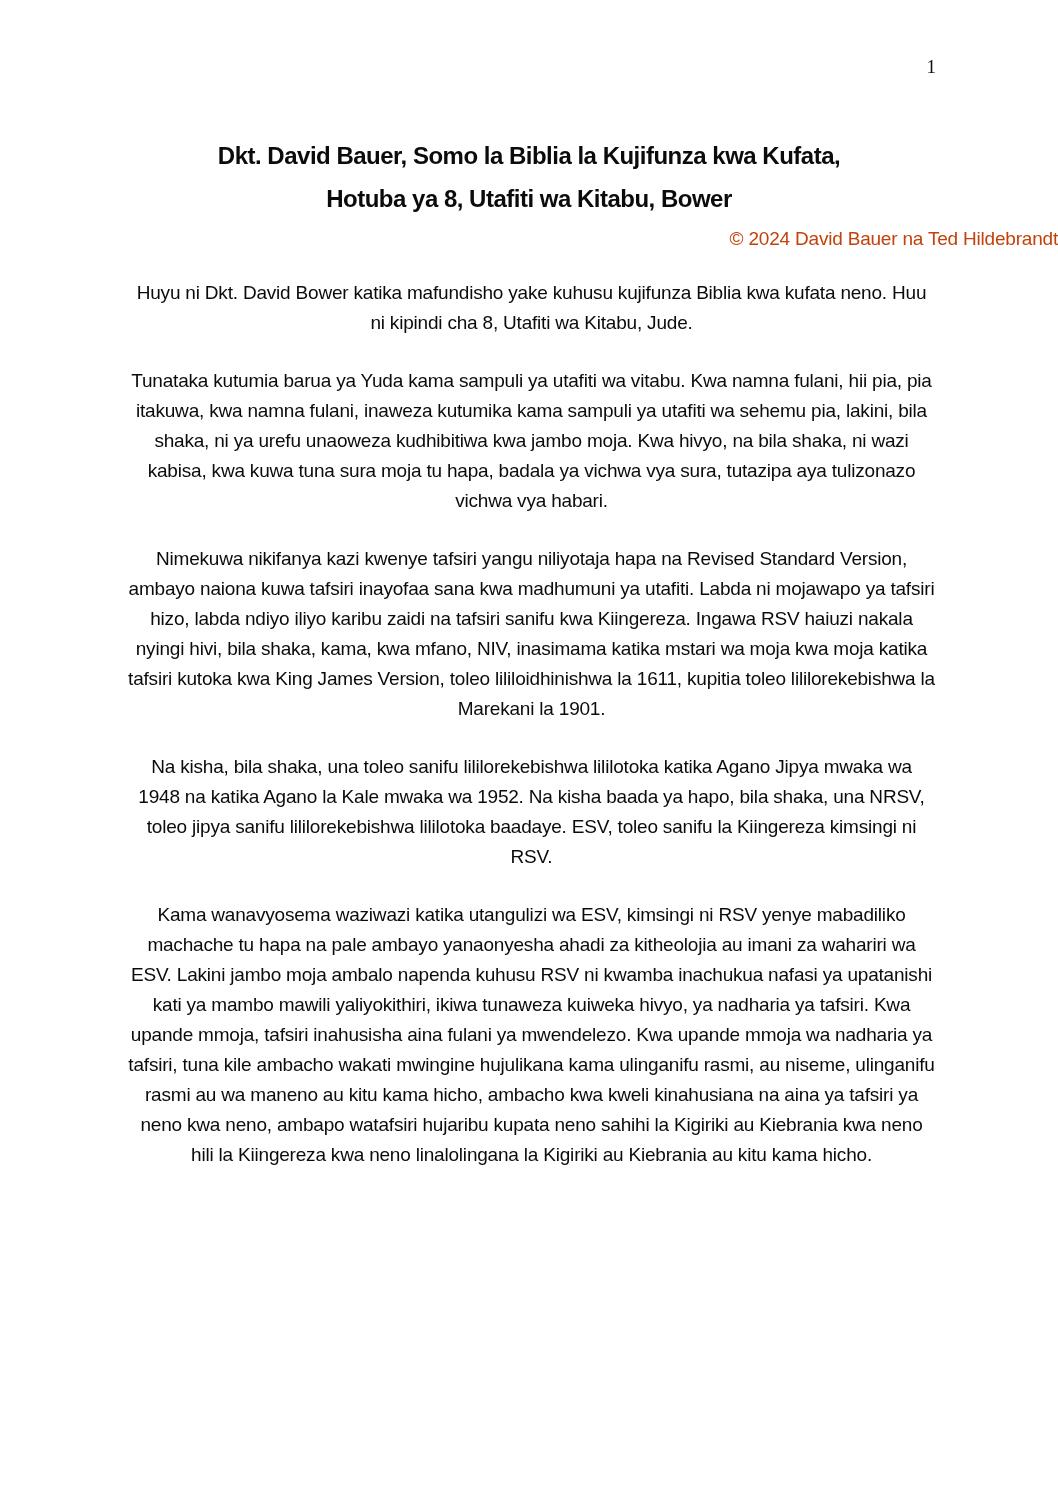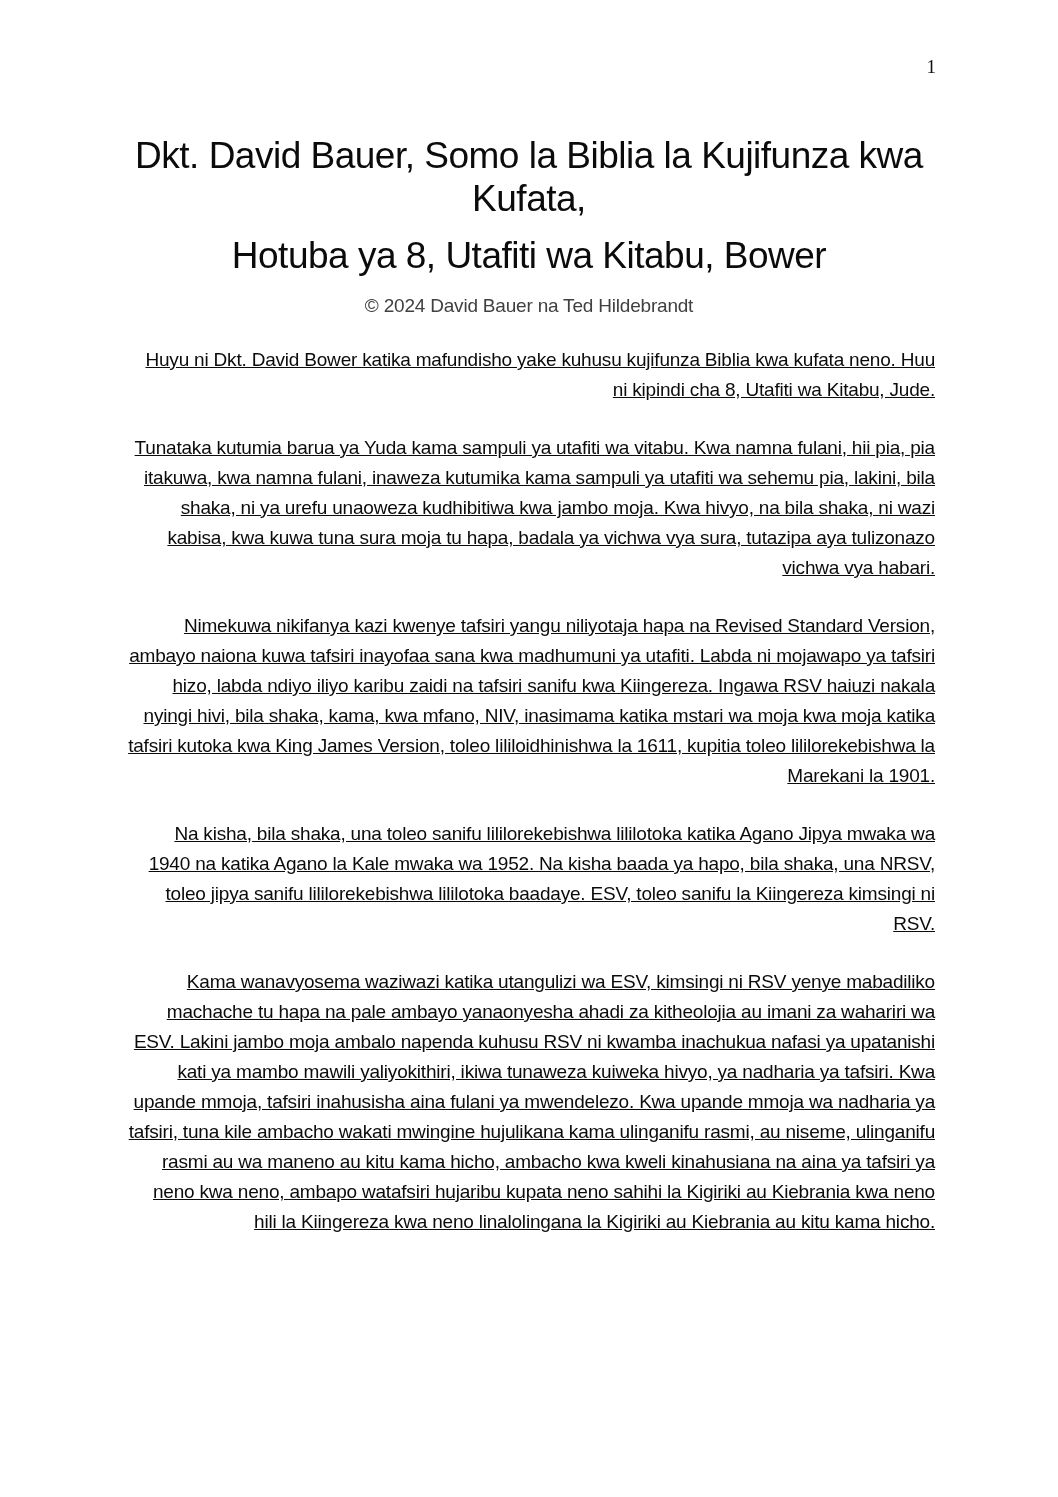--- a/index.html
+++ b/index.html
@@ -26,63 +26,61 @@
     font-size: 19px;
     color: #111111;
   }
   .title-block {
     margin: 134px auto 0 auto;
     width: 790px;
     text-align: center;
   }
   .title-line {
     display: block;
-    font-weight: 400;
-    font-size: 37px;
+    font-weight: 700;
+    font-size: 24px;
     line-height: 43px;
     letter-spacing: -0.5px;
     color: #0b0b0b;
-    margin-top: 14px;
   }
   .copyright {
-    margin: 16px auto 0 auto;
-    text-align: center;
+    margin: 6px auto 0 auto;
+    text-align: right;
     font-size: 19px;
     line-height: 26px;
     letter-spacing: -0.2px;
-    color: #404040;
+    color: #c2410c;
   }
   .body-text {
     margin: 26px 123px 0 128px;
   }
   .body-text p {
     margin: 16px 0 28px 0;
     font-size: 19px;
     line-height: 30px;
     letter-spacing: -0.2px;
-    text-align: right;
+    text-align: center;
     color: #0b0b0b;
-    text-decoration: underline;
   }
 </style>
 </head>
 <body>
 
 <div class="page">
 
   <div class="page-number">1</div>
 
   <h1 class="title-block" style="margin-top:134px;">
     <span class="title-line">Dkt. David Bauer, Somo la Biblia la Kujifunza kwa Kufata,</span>
     <span class="title-line">Hotuba ya 8, Utafiti wa Kitabu, Bower</span>
   </h1>
 
   <div class="copyright">© 2024 David Bauer na Ted Hildebrandt</div>
 
   <div class="body-text">
     <p>Huyu ni Dkt. David Bower katika mafundisho yake kuhusu kujifunza Biblia kwa kufata neno. Huu ni kipindi cha 8, Utafiti wa Kitabu, Jude.</p>
     <p>Tunataka kutumia barua ya Yuda kama sampuli ya utafiti wa vitabu. Kwa namna fulani, hii pia, pia itakuwa, kwa namna fulani, inaweza kutumika kama sampuli ya utafiti wa sehemu pia, lakini, bila shaka, ni ya urefu unaoweza kudhibitiwa kwa jambo moja. Kwa hivyo, na bila shaka, ni wazi kabisa, kwa kuwa tuna sura moja tu hapa, badala ya vichwa vya sura, tutazipa aya tulizonazo vichwa vya habari.</p>
     <p>Nimekuwa nikifanya kazi kwenye tafsiri yangu niliyotaja hapa na Revised Standard Version, ambayo naiona kuwa tafsiri inayofaa sana kwa madhumuni ya utafiti. Labda ni mojawapo ya tafsiri hizo, labda ndiyo iliyo karibu zaidi na tafsiri sanifu kwa Kiingereza. Ingawa RSV haiuzi nakala nyingi hivi, bila shaka, kama, kwa mfano, NIV, inasimama katika mstari wa moja kwa moja katika tafsiri kutoka kwa King James Version, toleo lililoidhinishwa la 1611, kupitia toleo lililorekebishwa la Marekani la 1901.</p>
-    <p>Na kisha, bila shaka, una toleo sanifu lililorekebishwa lililotoka katika Agano Jipya mwaka wa 1940 na katika Agano la Kale mwaka wa 1952. Na kisha baada ya hapo, bila shaka, una NRSV, toleo jipya sanifu lililorekebishwa lililotoka baadaye. ESV, toleo sanifu la Kiingereza kimsingi ni RSV.</p>
+    <p>Na kisha, bila shaka, una toleo sanifu lililorekebishwa lililotoka katika Agano Jipya mwaka wa 1948 na katika Agano la Kale mwaka wa 1952. Na kisha baada ya hapo, bila shaka, una NRSV, toleo jipya sanifu lililorekebishwa lililotoka baadaye. ESV, toleo sanifu la Kiingereza kimsingi ni RSV.</p>
     <p>Kama wanavyosema waziwazi katika utangulizi wa ESV, kimsingi ni RSV yenye mabadiliko machache tu hapa na pale ambayo yanaonyesha ahadi za kitheolojia au imani za wahariri wa ESV. Lakini jambo moja ambalo napenda kuhusu RSV ni kwamba inachukua nafasi ya upatanishi kati ya mambo mawili yaliyokithiri, ikiwa tunaweza kuiweka hivyo, ya nadharia ya tafsiri. Kwa upande mmoja, tafsiri inahusisha aina fulani ya mwendelezo. Kwa upande mmoja wa nadharia ya tafsiri, tuna kile ambacho wakati mwingine hujulikana kama ulinganifu rasmi, au niseme, ulinganifu rasmi au wa maneno au kitu kama hicho, ambacho kwa kweli kinahusiana na aina ya tafsiri ya neno kwa neno, ambapo watafsiri hujaribu kupata neno sahihi la Kigiriki au Kiebrania kwa neno hili la Kiingereza kwa neno linalolingana la Kigiriki au Kiebrania au kitu kama hicho.</p>
   </div>
 
 </div>
 
 </body></html>

